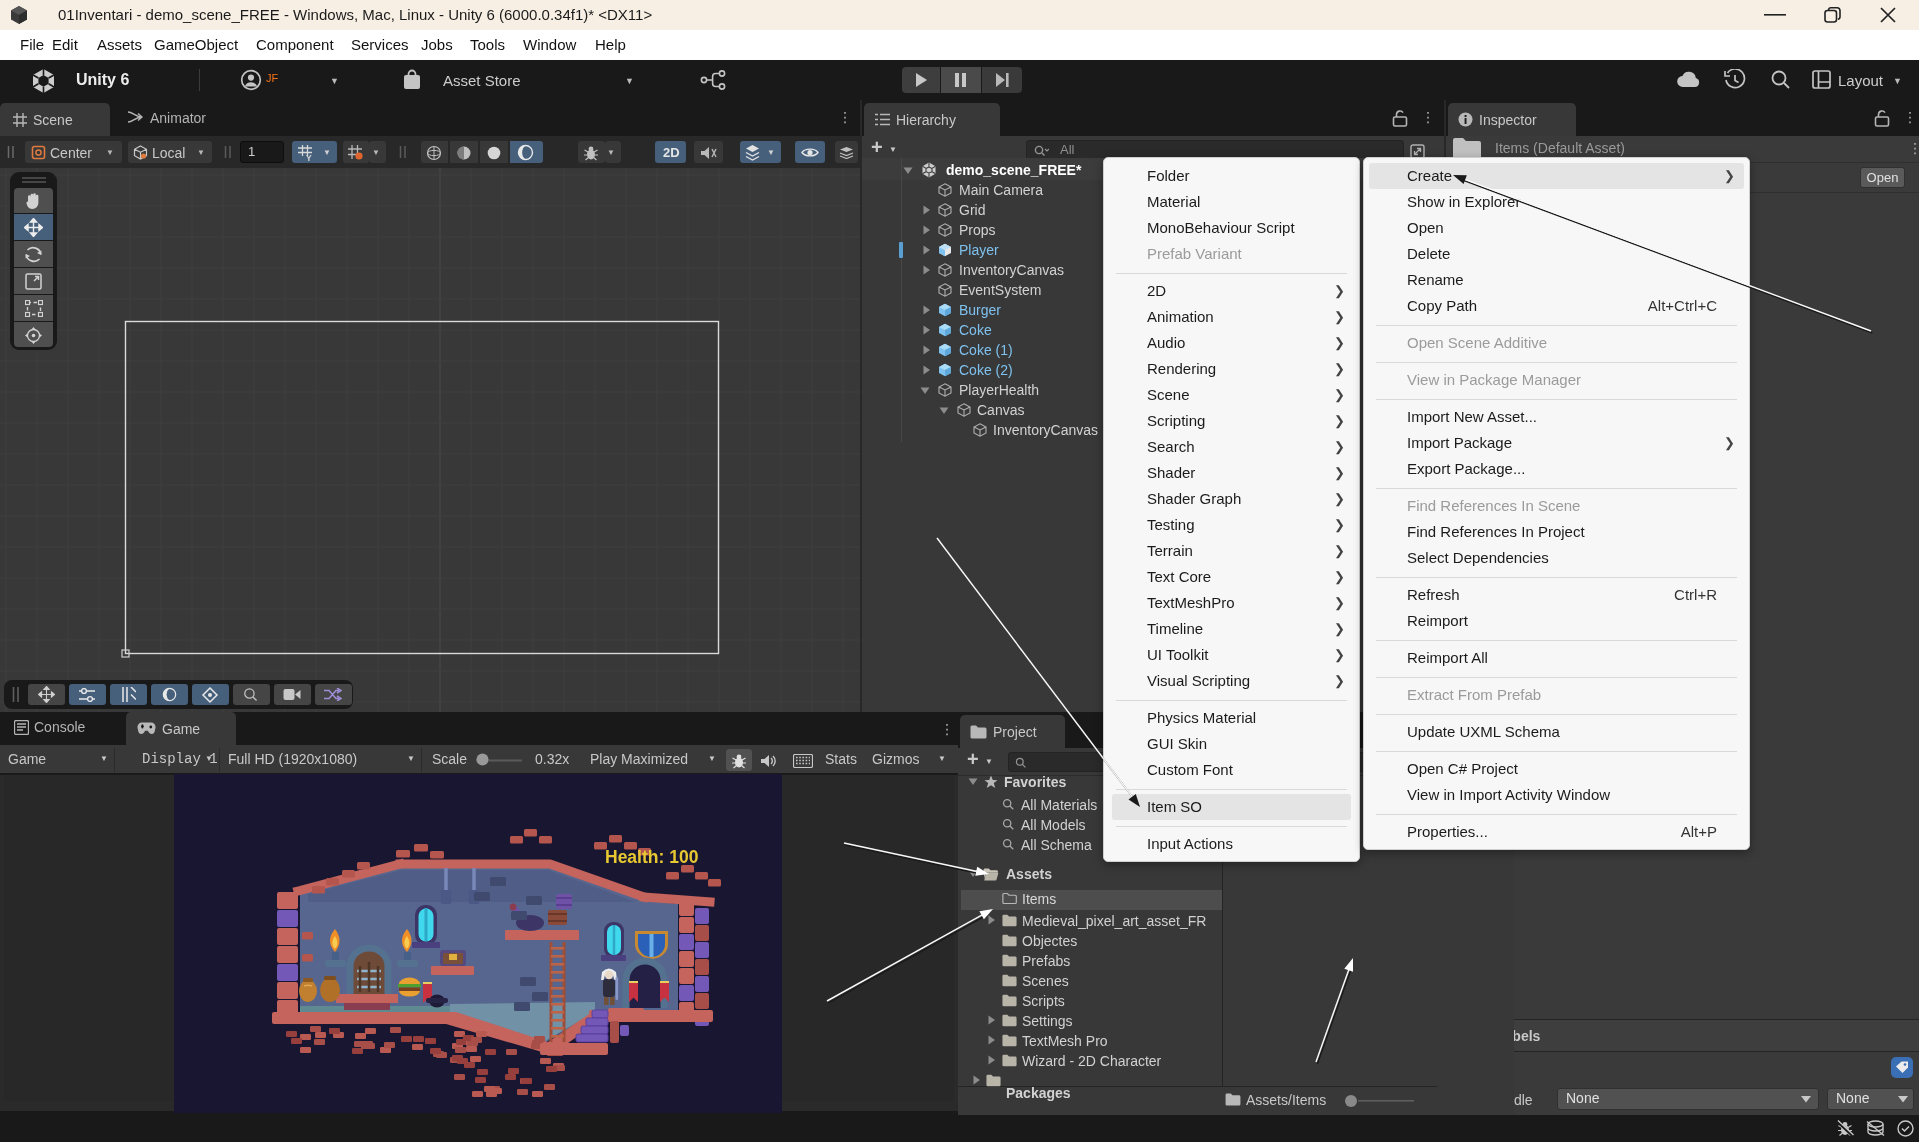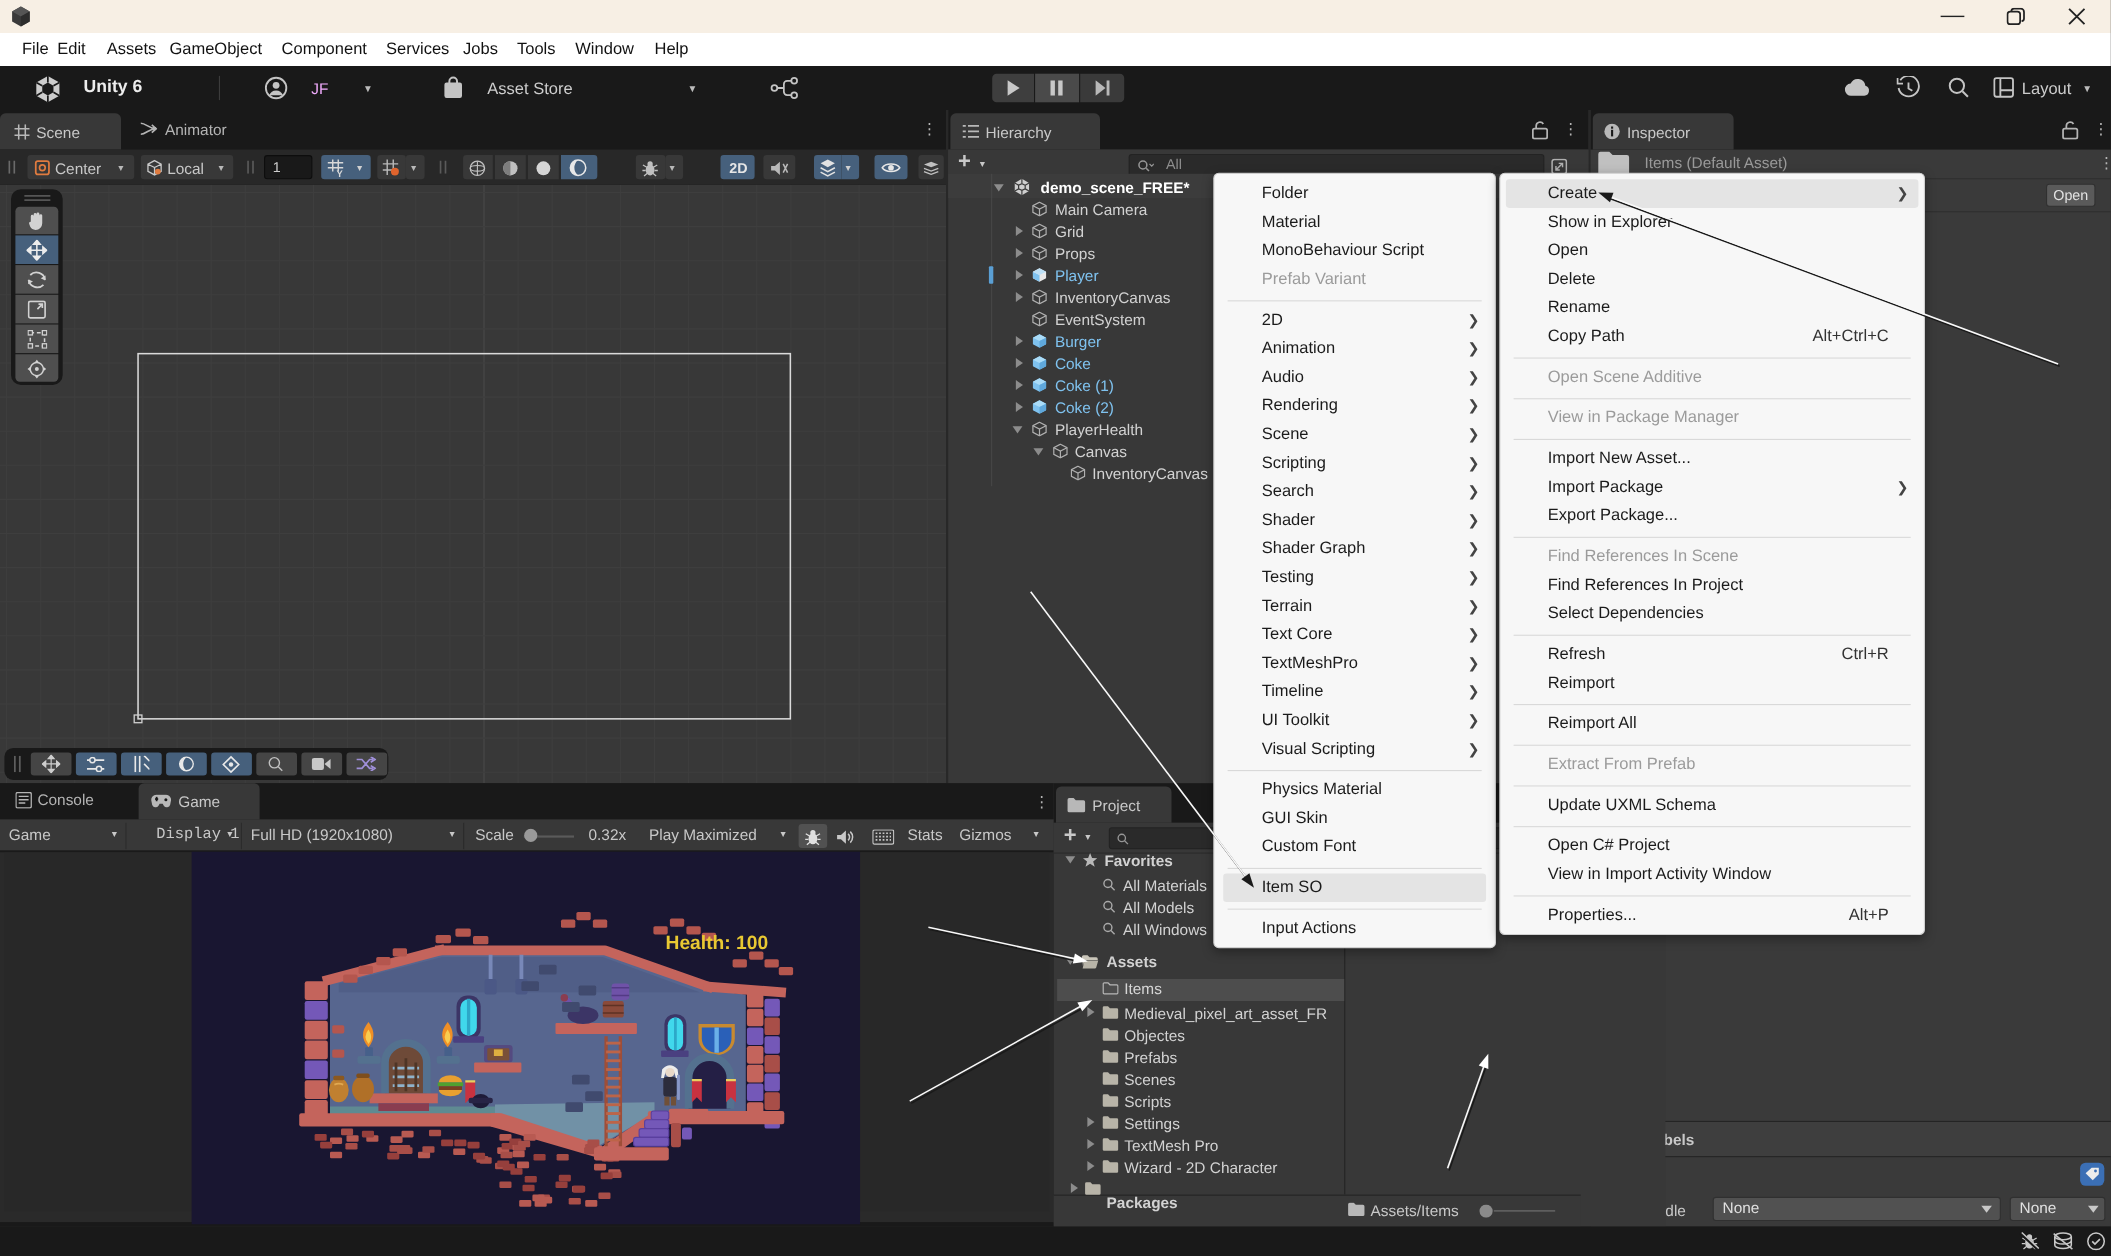--- a/index.html
+++ b/index.html
@@ -14,20 +14,21 @@
 .sep{position:absolute;left:12px;right:12px;height:1px;background:#d9d9d9;}
 </style></head>
 <body>
 
 <div class="abs" style="left:0;top:0;width:1919px;height:30px;background:#f7efe4;">
  <svg class="abs" style="left:9px;top:5px" width="20" height="20" viewBox="0 0 20 20">
   <path d="M10 1 L18 5.5 V14.5 L10 19 L2 14.5 V5.5 Z" fill="#3a3a3a"></path>
   <path d="M10 1 L18 5.5 L10 10 L2 5.5 Z" fill="#555"></path>
       <path d="M10 10 L18 5.5 V14.5 L10 19Z" fill="#2d2d2d"></path>
  </svg>
+ <span class="abs" style="left:58px;top:6px;font-size:15px;color:#1b1b1b;">01Inventari - demo_scene_FREE - Windows, Mac, Linux - Unity 6 (6000.0.34f1)* &lt;DX11&gt;</span>
  <svg class="abs" style="left:1764px;top:14px" width="22" height="2">
       <rect width="22" height="1.6" fill="#222"></rect>
     </svg>
  <svg class="abs" style="left:1824px;top:7px" width="17" height="16" viewBox="0 0 17 16">
    <rect x="1" y="3.5" width="11.5" height="11.5" rx="2.5" fill="none" stroke="#222" stroke-width="1.6"></rect>
    <path d="M4.5 3.5 V3 a2.5 2.5 0 0 1 2.5-2.2 h6 a3 3 0 0 1 3 3 v6 a2.5 2.5 0 0 1-2.2 2.5" fill="none" stroke="#222" stroke-width="1.6"></path>
  </svg>
  <svg class="abs" style="left:1880px;top:7px" width="16" height="16">
       <path d="M1 1 L15 15 M15 1 L1 15" stroke="#222" stroke-width="1.7"></path>
     </svg>
@@ -51,21 +52,21 @@
   <path d="M13.5 8 L18.6 11 V16.8 L13.5 19.8 L8.4 16.8 V11 Z" fill="#191919"></path>
   <path d="M13.5 2 V8 M24 8 L18.6 11 M13.5 19.8 V26 M3 20 L8.4 16.8 M3 8 L8.4 11 M24 20 L18.6 16.8" stroke="#191919" stroke-width="1.6"></path>
  </svg>
  <span class="abs" style="left:76px;top:11px;font-size:16px;font-weight:bold;color:#ededed;">Unity 6</span>
  <span class="abs" style="left:199px;top:9px;width:1px;height:22px;background:#3c3c3c;"></span>
  <svg class="abs" style="left:240px;top:9px" width="22" height="22" viewBox="0 0 22 22">
   <circle cx="11" cy="11" r="9.3" fill="none" stroke="#c4c4c4" stroke-width="1.7"></circle>
   <circle cx="11" cy="8.6" r="3.1" fill="#c4c4c4"></circle>
       <path d="M4.8 17.6 a6.6 6.6 0 0 1 12.4 0" fill="#c4c4c4"></path>
  </svg>
- <span class="abs" style="left:283px;top:12px;font-size:14px;color:#f0abfc;">JF</span>
+ <span class="abs" style="left:266px;top:12px;font-size:11px;color:#f97316;">JF</span>
  <span class="abs" style="left:330px;top:16px;font-size:9px;color:#bbb;">▼</span>
  <svg class="abs" style="left:402px;top:9px" width="20" height="22" viewBox="0 0 20 22">
   <rect x="2" y="6" width="16" height="14" rx="2" fill="#c4c4c4"></rect>
   <path d="M6.5 9 V5 a3.5 3.5 0 0 1 7 0 V9" fill="none" stroke="#c4c4c4" stroke-width="1.8"></path>
  </svg>
  <span class="abs" style="left:443px;top:12px;font-size:15px;color:#cdcdcd;">Asset Store</span>
  <span class="abs" style="left:625px;top:16px;font-size:9px;color:#bbb;">▼</span>
  <svg class="abs" style="left:700px;top:10px" width="27" height="20" viewBox="0 0 27 20">
   <circle cx="4" cy="10" r="2.6" fill="none" stroke="#c4c4c4" stroke-width="1.6"></circle>
   <circle cx="22" cy="3.5" r="2.6" fill="none" stroke="#c4c4c4" stroke-width="1.6"></circle>
@@ -618,21 +619,21 @@
 <span class="abs" style="left:1021px;top:797px;font-size:14px;color:#d2d2d2;">All Materials</span>
 <svg class="abs" style="left:1002px;top:818px" width="13" height="13" viewBox="0 0 15 15">
       <circle cx="6" cy="6" r="4.2" fill="none" stroke="#a8a8a8" stroke-width="1.5"></circle>
       <path d="M9.2 9.2 L13 13" stroke="#a8a8a8" stroke-width="1.5"></path>
     </svg>
 <span class="abs" style="left:1021px;top:817px;font-size:14px;color:#d2d2d2;">All Models</span>
 <svg class="abs" style="left:1002px;top:838px" width="13" height="13" viewBox="0 0 15 15">
       <circle cx="6" cy="6" r="4.2" fill="none" stroke="#a8a8a8" stroke-width="1.5"></circle>
       <path d="M9.2 9.2 L13 13" stroke="#a8a8a8" stroke-width="1.5"></path>
     </svg>
-<span class="abs" style="left:1021px;top:837px;font-size:14px;color:#d2d2d2;">All Windows</span>
+<span class="abs" style="left:1021px;top:837px;font-size:14px;color:#d2d2d2;">All Schema</span>
 <svg class="abs" style="left:968px;top:869px" width="10" height="9">
       <path d="M0.5 1.5 H9.5 L5 8 Z" fill="#8c8c8c"></path>
     </svg>
 <svg class="abs" style="left:983px;top:868px" width="16" height="13" viewBox="0 0 17 14">
       <path d="M0.5 2 a1.5 1.5 0 0 1 1.5-1.5 h4 l2 2 h6.5 a1.5 1.5 0 0 1 1.5 1.5 v1 H3 L1.5 11 Z" fill="#c9c5b9"></path>
       <path d="M3 5.5 H16.5 L14.5 12.5 a1.5 1.5 0 0 1-1.5 1 H1.2 Z" fill="#b8b4a8"></path>
     </svg>
 <span class="abs" style="left:1006px;top:866px;font-size:14px;font-weight:bold;color:#d2d2d2;">Assets</span>
 <svg class="abs" style="left:1002px;top:892px" width="15" height="13" viewBox="0 0 17 14">
       <path d="M1 2.5 a1.2 1.2 0 0 1 1.2-1.2 h3.8 l2 2 h7 a1.2 1.2 0 0 1 1.2 1.2 v7 a1.2 1.2 0 0 1-1.2 1.2 h-12.8 a1.2 1.2 0 0 1-1.2-1.2 Z" fill="none" stroke="#b8b8b8" stroke-width="1.3"></path>

